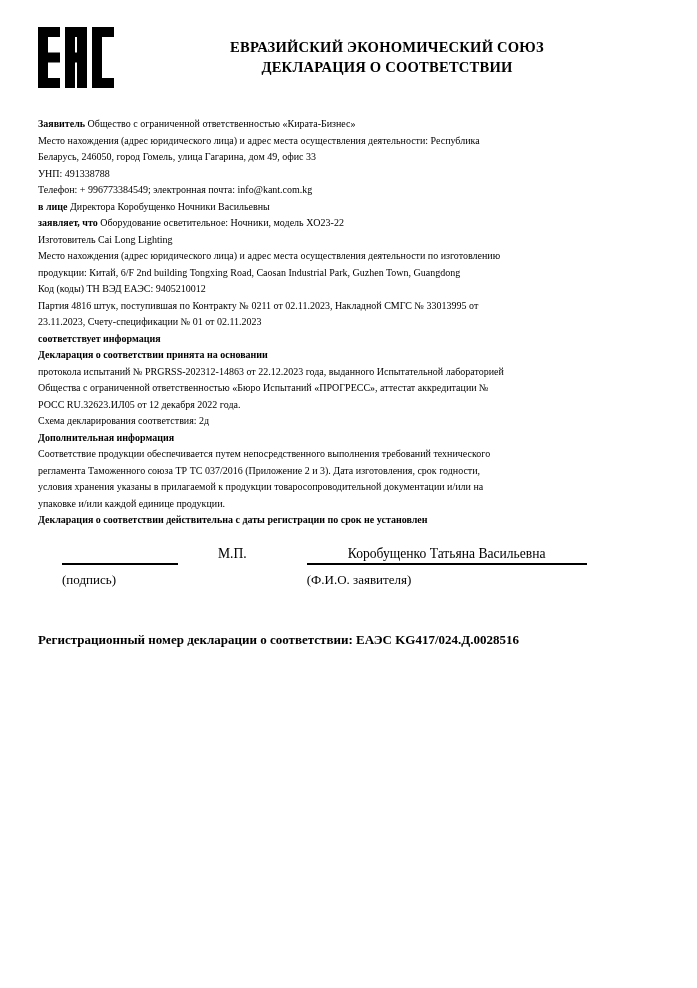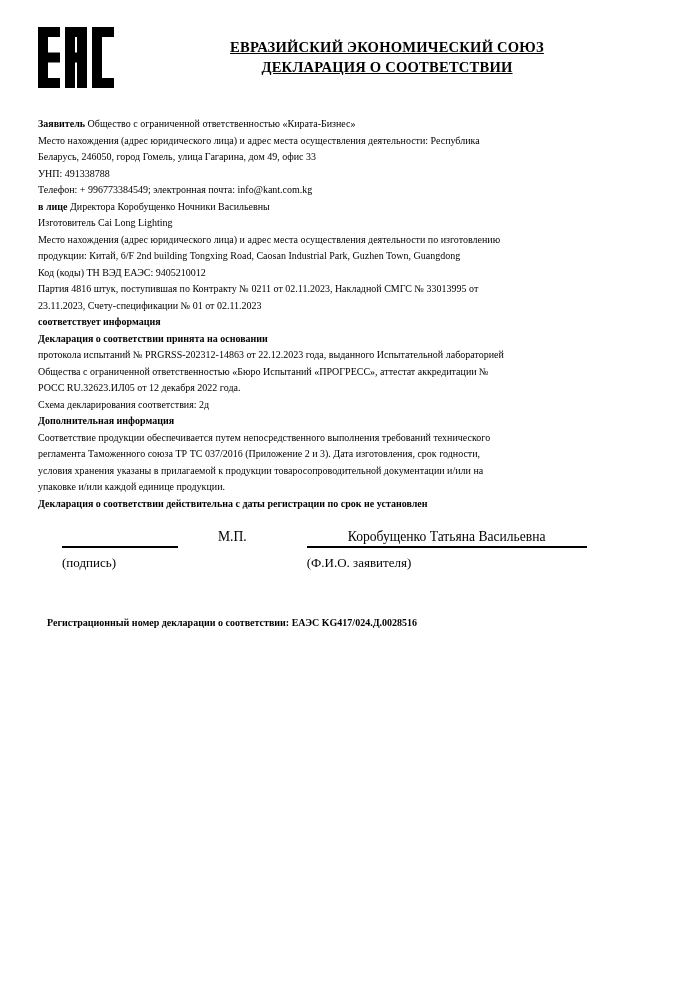--- a/index.html
+++ b/index.html
@@ -8,21 +8,21 @@
     width: 697px;
     height: 988px;
     background: #ffffff;
     color: #000000;
     font-family: "Liberation Serif", "DejaVu Serif", serif;
     box-sizing: border-box;
     padding: 25px 37px 0 38px;
     overflow: hidden;
   }
   
-  .hdr { display: flex; align-items: flex-start; text-decoration: underline; }
+  .hdr { display: flex; align-items: flex-start; }
   .logo { flex: 0 0 auto; }
   .logo svg { display: block; width: 76px; height: 61px; margin-top: 2px; }
   .hdr-titles {
     flex: 1 1 auto;
     text-align: center;
     font-weight: bold;
     font-size: 14.6px;
     line-height: 19.5px;
     margin-top: 13px;
     letter-spacing: 0.2px;
@@ -34,21 +34,21 @@
   
   .sig-row { display: flex; align-items: flex-start; margin-top: 17px; font-size: 13.6px; }
   .sig-left { margin-left: 24px; width: 116px; padding-top: 17px; }
   .sig-mp { margin-left: 40px; }
   .sig-right { margin-left: 60px; width: 280px; }
   .sig-name { height: 17px; text-align: center; }
   .rule { height: 2px; background: #000000; }
   .sig-cap { text-align: left; font-size: 13px; margin-top: 7px; }
   
   .reg-block { margin-top: 42px; }
-  .reg-block p { margin: 9px; font-size: 10px; line-height: 20px; }
+  .reg-block p { margin: 0; font-size: 13px; line-height: 20px; }
   .reg-block strong { font-weight: bold; }
 </style>
 </head>
 <body>
 
 <div class="page">
 
   <header class="hdr">
     <div class="logo">
       <svg viewBox="0 0 76 61" xmlns="http://www.w3.org/2000/svg" fill="#000000">
@@ -74,20 +74,21 @@
     </div>
   </header>
 
   <main class="doc-body">
     <p><b>Заявитель</b><span> Общество с ограниченной ответственностью «Кирата-Бизнес»</span></p>
     <p><b></b><span>Место нахождения (адрес юридического лица) и адрес места осуществления деятельности:  Республика
 Беларусь, 246050, город Гомель, улица Гагарина, дом 49, офис 33</span></p>
     <p><b></b><span>УНП: 491338788</span></p>
     <p><b></b><span>Телефон: + 996773384549; электронная почта: info@kant.com.kg</span></p>
     <p><b>в лице</b><span> Директора Коробущенко Ночники Васильевны</span></p>
+    <p><b>заявляет, что</b><span> Оборудование осветительное: Ночники, модель XO23-22</span></p>
     <p><b></b><span>Изготовитель Cai Long Lighting</span></p>
     <p><b></b><span>Место нахождения (адрес юридического лица) и адрес места осуществления деятельности по изготовлению
 продукции: Китай, 6/F 2nd building Tongxing Road, Caosan Industrial Park, Guzhen Town, Guangdong</span></p>
     <p><b></b><span>Код (коды) ТН ВЭД ЕАЭС: 9405210012</span></p>
     <p><b></b><span>Партия 4816 штук, поступившая  по Контракту № 0211 от 02.11.2023, Накладной СМГС № 33013995 от
 23.11.2023, Счету-спецификации № 01 от 02.11.2023</span></p>
     <p><b>соответствует информация</b><span></span></p>
     <p><b>Декларация о соответствии принята на основании</b><span></span></p>
     <p><b></b><span>протокола испытаний № PRGRSS-202312-14863 от 22.12.2023 года, выданного Испытательной  лабораторией
 Общества с ограниченной ответственностью «Бюро Испытаний «ПРОГРЕСС», аттестат аккредитации №

